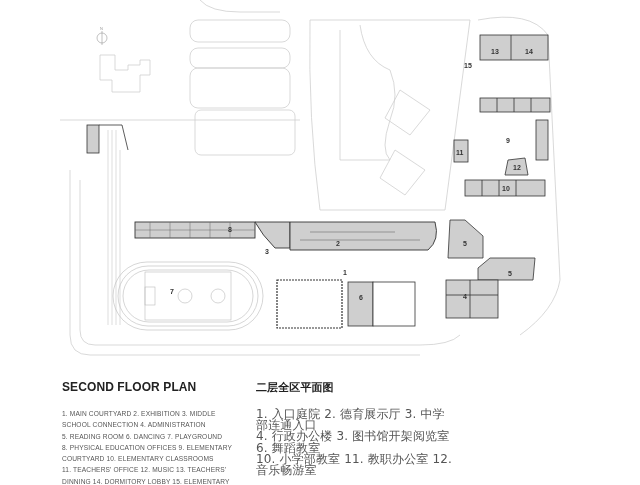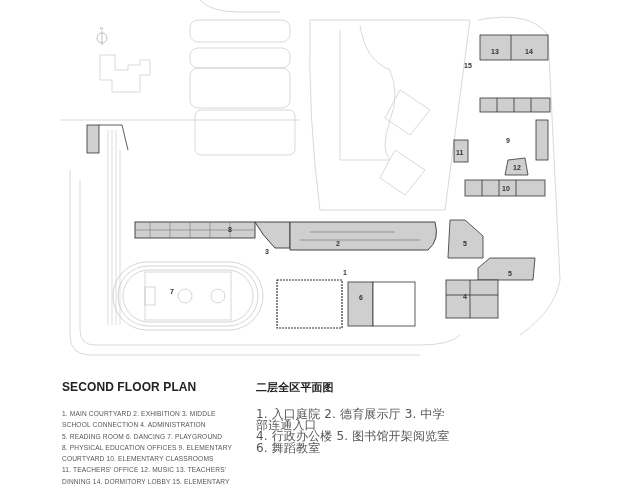--- a/index.html
+++ b/index.html
@@ -142,15 +142,16 @@
     <div>11. TEACHERS' OFFICE  12. MUSIC  13. TEACHERS'</div>
     <div>DINNING  14. DORMITORY LOBBY  15. ELEMENTARY</div>
     <div>SCHOOL ENTRANCE</div>
   </div>
 </div>
 
 <div class="legend-cn">
   <div class="legend-title">二层全区平面图</div>
   <div class="legend-body">
     <div>1. 入口庭院  2. 德育展示厅  3. 中学部连通入口</div>
-    <div>4. 行政办公楼  5. 图书馆开架阅览室  6. 舞蹈教室</div>
+    <div>4. 行政办公楼  3. 图书馆开架阅览室  6. 舞蹈教室</div>
+    <div>10. 小学部教室  11. 教职办公室  12. 音乐畅游室</div>
   </div>
 </div>
 
 </body></html>

